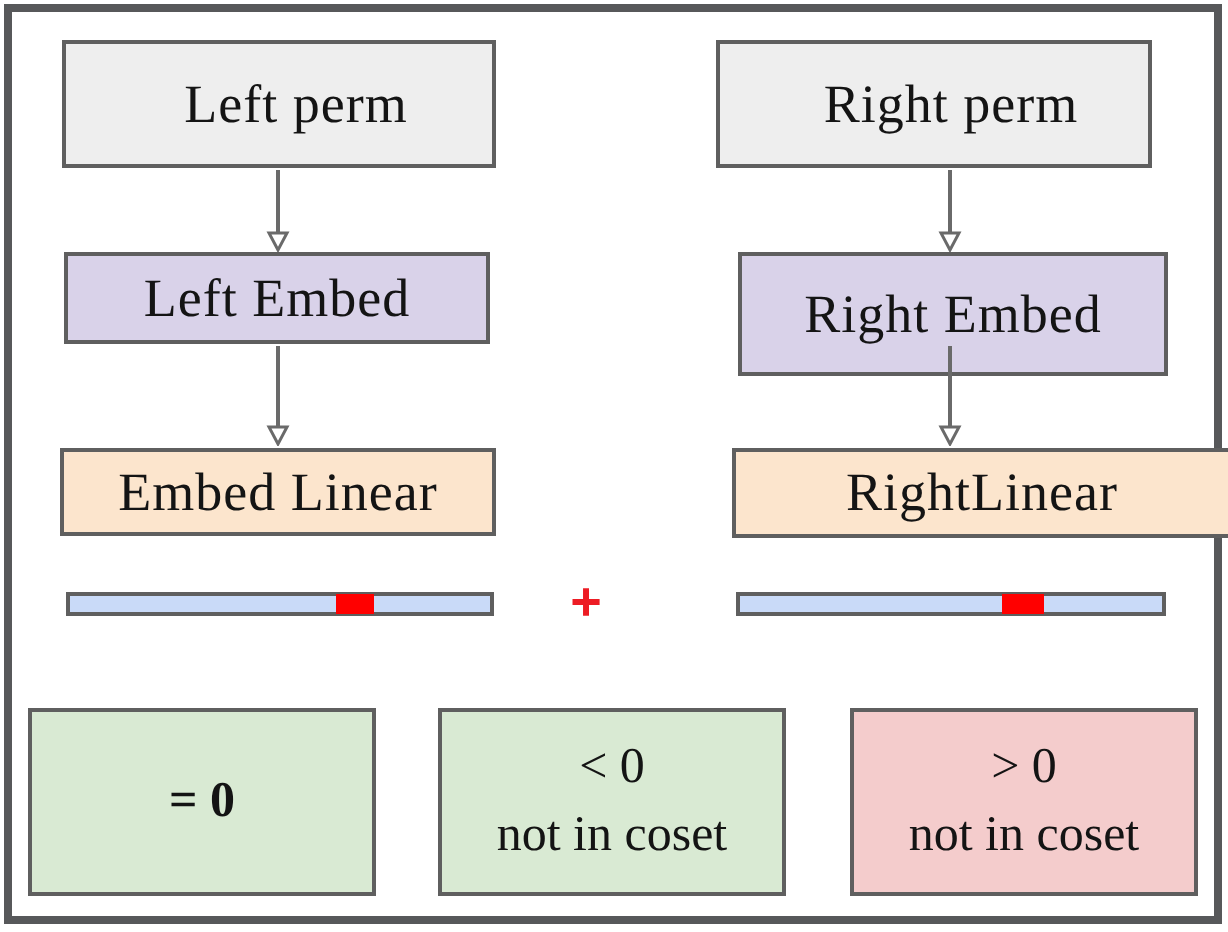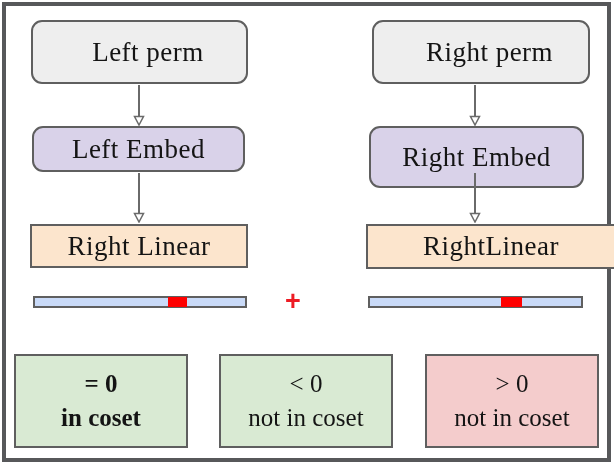--- a/index.html
+++ b/index.html
@@ -25,28 +25,28 @@
     display: flex;
     align-items: center;
     justify-content: center;
     box-sizing: border-box;
     border: 2px solid var(--node-border, #5f5f5f);
     font-size: 27px;
     letter-spacing: 0.5px;
   }
   .perm {
     background: var(--perm-fill, #eeeeee);
-    border-radius: 11px;
+    border-radius: 0;
     padding-left: 17px;
   }
-  .embed { background: var(--embed-fill, #d9d2e9); border-radius: 11px; }
+  .embed { background: var(--embed-fill, #d9d2e9); }
   .linear { background: var(--linear-fill, #fce5cd); }
 
   #left-perm   { left: 31px;  top: 20px;  width: 217px; height: 64px; }
-  #right-perm  { left: 372px; top: 20px;  width: 218px; height: 64px; }
+  #right-perm  { left: 358px; top: 20px;  width: 218px; height: 64px; }
   #left-embed  { left: 32px;  top: 126px; width: 213px; height: 46px; }
   #right-embed { left: 369px; top: 126px; width: 215px; height: 62px; }
   #left-linear { left: 30px;  top: 224px; width: 218px; height: 44px; }
   #right-linear{ left: 366px; top: 224px; width: 250px; height: 45px; }
 
   .arrow { position: absolute; width: 14px; }
   #arrow-left-1  { left: 132px; top: 85px;  height: 41px; }
   #arrow-right-1 { left: 468px; top: 85px;  height: 41px; }
   #arrow-left-2  { left: 132px; top: 173px; height: 50px; }
   #arrow-right-2 { left: 468px; top: 173px; height: 50px; }
@@ -113,21 +113,21 @@
     <polygon points="2.5,31.5 11.5,31.5 7,40" fill="#ffffff" stroke="#6a6a6a" stroke-width="1.5"></polygon>
   </svg>
 </div>
 <div class="node embed" id="left-embed">Left Embed</div>
 <div class="arrow" id="arrow-left-2">
   <svg viewBox="0 0 14 50" xmlns="http://www.w3.org/2000/svg">
     <line x1="7" y1="0" x2="7" y2="41" stroke="#6a6a6a" stroke-width="2"></line>
     <polygon points="2.5,40.5 11.5,40.5 7,49" fill="#ffffff" stroke="#6a6a6a" stroke-width="1.5"></polygon>
   </svg>
 </div>
-<div class="node linear" id="left-linear">Right Linear</div>
+<div class="node linear" id="left-linear">Embed Linear</div>
 <div class="vector-bar" id="left-bar">
   <div class="segment"></div>
 </div>
 
 <div class="plus">+</div>
 
 <div class="node perm" id="right-perm">Right perm</div>
 <div class="arrow" id="arrow-right-1">
   <svg viewBox="0 0 14 41" xmlns="http://www.w3.org/2000/svg">
     <line x1="7" y1="0" x2="7" y2="32" stroke="#6a6a6a" stroke-width="2"></line>
@@ -141,21 +141,20 @@
     <polygon points="2.5,40.5 11.5,40.5 7,49" fill="#ffffff" stroke="#6a6a6a" stroke-width="1.5"></polygon>
   </svg>
 </div>
 <div class="node linear" id="right-linear">RightLinear</div>
 <div class="vector-bar" id="right-bar">
   <div class="segment"></div>
 </div>
 
 <div class="outcome" id="outcome-zero">
   <span>= 0</span>
-  <span>in coset</span>
 </div>
 <div class="outcome" id="outcome-neg">
   <span>&lt; 0</span>
   <span>not in coset</span>
 </div>
 <div class="outcome" id="outcome-pos">
   <span>&gt; 0</span>
   <span>not in coset</span>
 </div>
 

